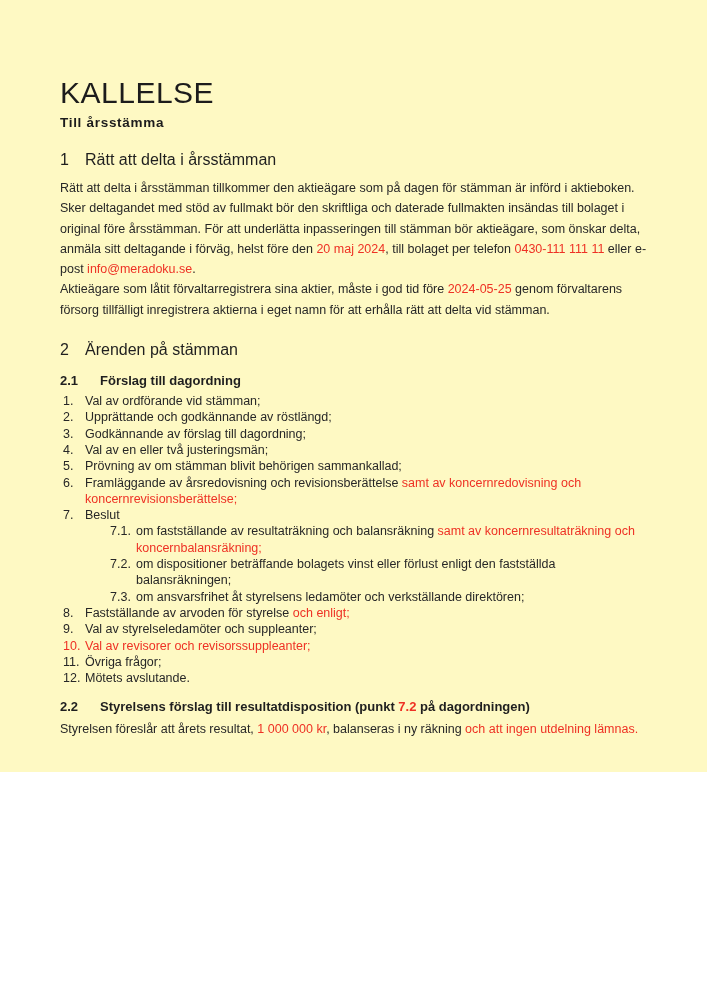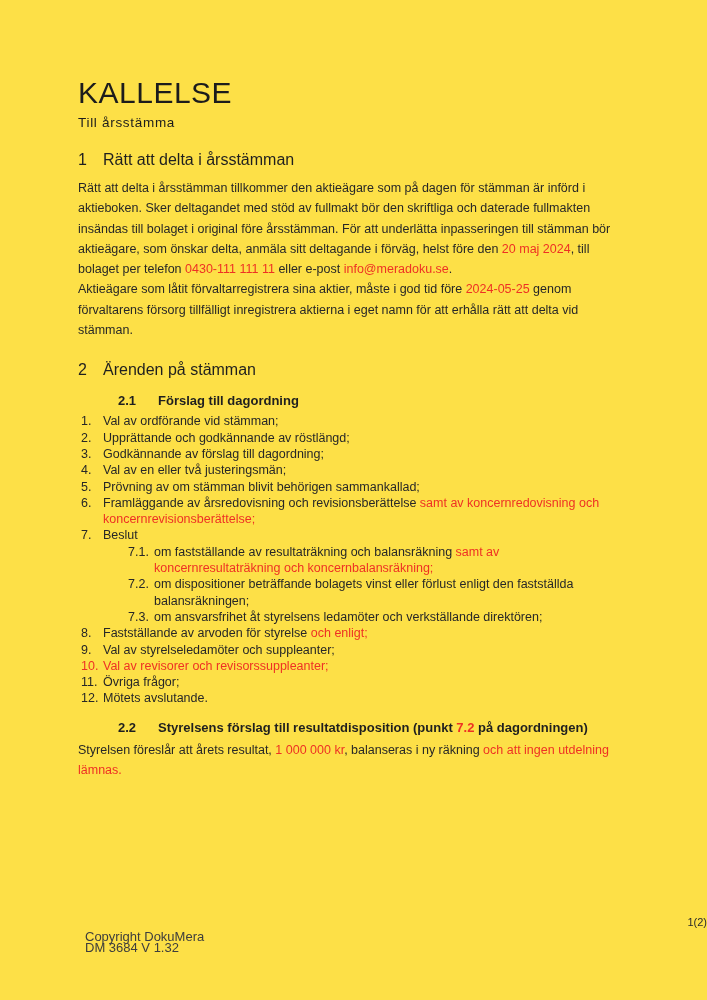--- a/index.html
+++ b/index.html
@@ -1,37 +1,38 @@
 <!DOCTYPE html>
 <html><head>
 <meta charset="utf-8">
 <style>
   html,body { margin:0; padding:0; background:#ffffff; }
   .page {
     position:relative;
-    width:707px; height:1000px;
+    width:707px; height:772px;
     box-sizing:border-box;
-    padding:0 78px;
-    background:#fde047;
+    padding:0 60px;
+    background:#fef9c3;
     font-family:"Liberation Sans", sans-serif;
     color:#272727;
     overflow:hidden;
   }
   .red { color:#ee3124; }
 
   .doc-title {
     margin:76px 0 0 0;
     font-size:30px; font-weight:400;
     letter-spacing:0.5px; line-height:34px;
     color:#1c1c1c;
   }
   .doc-subtitle {
     margin-top:5px;
     font-size:13.5px; letter-spacing:0.7px;
     color:#1c1c1c;
+    font-weight:bold;
   }
 
   p.body {
     margin:0;
     font-size:12.5px; line-height:20.3px;
   }
   .intro { margin-top:34px; }
   .p-gap { margin-top:8px; }
 
   .sec-h1 {
@@ -41,21 +42,21 @@
     color:#1f1f1f;
   }
   .sec-h1 .hnum { width:25px; flex:none; }
 
   .sec-h2 {
     display:flex;
     margin-top:12px; margin-bottom:4px;
     font-size:13px; font-weight:700; line-height:17px;
     color:#1f1f1f;
   }
-  .sec-h2 .hnum { width:40px; flex:none;margin-left:40px; }
+  .sec-h2 .hnum { width:40px; flex:none; }
 
   .agenda {
     margin-top:4px;
     font-size:12.5px; line-height:16.3px;
   }
   .li { display:flex; padding-left:3px; }
   .li .num { width:22px; flex:none; }
   .li .txt { flex:1; }
   .li.sub { padding-left:50px; }
   .li.sub .num { width:26px; }

